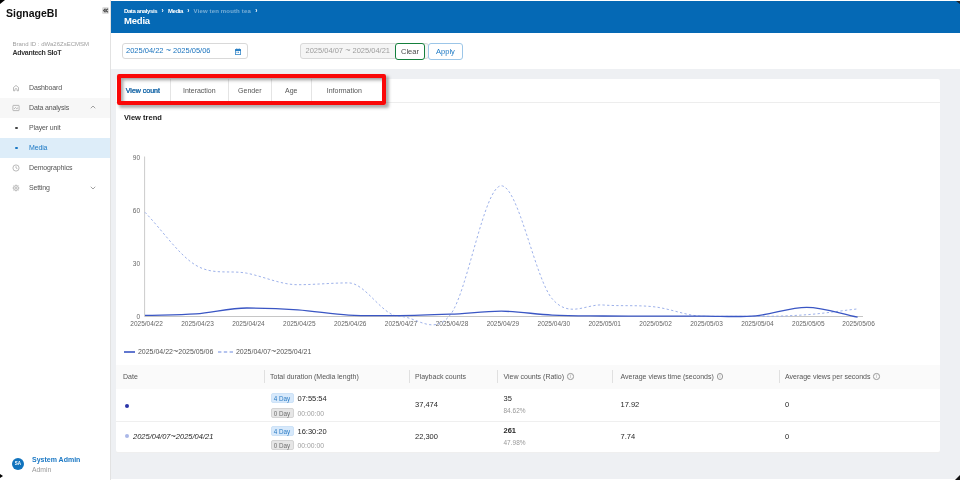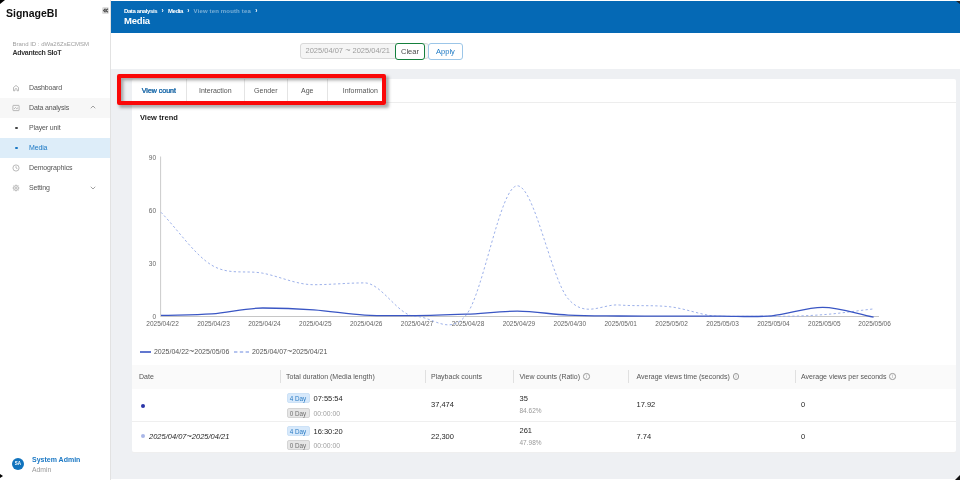--- a/index.html
+++ b/index.html
@@ -35,21 +35,21 @@
 .crumb .faded { color:rgba(255,255,255,0.45); letter-spacing:0.15px; }
 .htitle { position:absolute; left:13px; top:14px; font-size:9.5px; letter-spacing:-0.2px; font-weight:bold; color:#fff; }
 
 
 #fbar { left:111px; top:33px; width:849px; height:36px; background:#fff; }
 .inp { position:absolute; top:10px; height:16px; border:1px solid #d9d9d9; border-radius:3px; background:#fff; font-size:7.5px; line-height:14px; }
 .cal { position:absolute; top:3.5px; width:8px; height:8px; }
 .btn { position:absolute; top:10px; height:17px; border-radius:3px; background:#fff; font-size:7.5px; text-align:center; line-height:15px; }
 
 
-#card { left:132px; top:78.5px; width:824px; height:373.5px; background:#fff; border-radius:2px; }
+#card { left:116px; top:78.5px; width:824px; height:373.5px; background:#fff; border-radius:2px; }
 #tabs { position:absolute; left:0; top:0; width:824px; height:24px; border-bottom:1px solid #ededed; }
 .tab { position:absolute; top:0; height:24px; line-height:24px; text-align:center; font-size:7px; color:#555; border-right:1px solid #e4e4e4; }
 .tabact { color:#1b78c4; -webkit-text-stroke:0.22px #1b78c4; }
 #redrect { left:117px; top:74px; width:268.5px; height:31px; border:4.7px solid #fa0808; z-index:8; border-radius:2px;
   box-shadow: 2.5px 2.5px 3px rgba(80,80,80,0.45), inset 2.5px 2.5px 3px rgba(80,80,80,0.45); }
 
 
 .vtrend { position:absolute; left:8px; top:34px; font-size:7.5px; font-weight:bold; color:#1a1a1a; }
 .leg { position:absolute; top:269.5px; font-size:7px; color:#555; }
 
@@ -70,20 +70,25 @@
 </head>
 <body>
 <div id="stage">
 
   <div id="hdr" class="abs">
     <div class="crumb">Data analysis <span class="sep">›</span> Media <span class="sep">›</span> <span class="faded">View ten mouth tea</span> <span class="sep">›</span></div>
     <div class="htitle">Media</div>
   </div>
 
   <div id="fbar" class="abs">
+    <div class="inp" style="left:10.5px; width:126px; color:#1a73be; padding-left:3.5px;">2025/04/22 <span style="font-size:9px; line-height:1;">~</span> 2025/05/06
+      <svg class="cal" style="right:5px;" viewBox="0 0 16 16">
+          <path fill="#2a80c5" d="M3 2h2V0.5h1.5V2h3V0.5H11V2h2c0.6 0 1 .4 1 1v10c0 .6-.4 1-1 1H3c-.6 0-1-.4-1-1V3c0-.6.4-1 1-1zm0.5 4v6.5h9V6h-9zm1.5 1.5h2v2H5v-2zm3 0h2v2H8v-2z"></path>
+        </svg>
+    </div>
     <div class="inp" style="left:140.5px; width:129px; color:#9d9d9d; background:#f5f5f5; padding-left:5px;margin-left:48px;">2025/04/07 <span style="font-size:9px; line-height:1;">~</span> 2025/04/21
       <svg class="cal" style="right:5px;" viewBox="0 0 16 16">
           <path fill="#c9c9c9" d="M3 2h2V0.5h1.5V2h3V0.5H11V2h2c0.6 0 1 .4 1 1v10c0 .6-.4 1-1 1H3c-.6 0-1-.4-1-1V3c0-.6.4-1 1-1zm0.5 4v6.5h9V6h-9zm1.5 1.5h2v2H5v-2zm3 0h2v2H8v-2z"></path>
         </svg>
     </div>
     <div class="btn" style="left:284px; width:30px; border:1px solid #15803d; color:#4a4a4a;">Clear</div>
     <div class="btn" style="left:317px; width:35px; border:1px solid #9cc6e8; color:#1b78c4;">Apply</div>
   </div>
 
   <div id="card" class="abs">
@@ -164,21 +169,21 @@
         <div class="td tdc" style="left:669px;">0</div>
       </div>
       <div class="trow" style="top:57px; height:31px;">
         <div class="rdot" style="left:9px; top:12.5px; background:#aab7e8;"></div>
         <div class="td" style="left:17px; top:10.5px;font-style:italic;">2025/04/07<span style="font-size:9px; line-height:0;">~</span>2025/04/21</div>
         <div class="tag tagb" style="left:154.5px; top:4.3px; width:23px;">4 Day</div>
         <div class="td" style="left:181.5px; top:5px;">16:30:20</div>
         <div class="tag tagg" style="left:154.5px; top:18.9px; width:23px;">0 Day</div>
         <div class="td" style="left:181.5px; top:20.3px; font-size:6.8px; color:#a0a0a0;">00:00:00</div>
         <div class="td" style="left:299px; top:10.5px;">22,300</div>
-        <div class="td" style="left:387.5px; top:4px;">261</div>
+        <div class="td" style="left:387.5px; top:4px;font-weight:bold;">261</div>
         <div class="td" style="left:387.5px; top:17.3px; font-size:6.5px; color:#999;">47.98%</div>
         <div class="td" style="left:504.5px; top:10.5px;">7.74</div>
         <div class="td" style="left:669px; top:10.5px;">0</div>
       </div>
     </div>
   </div>
 
   <div id="redrect" class="abs"></div>
 
   <div id="sidebar" class="abs">

